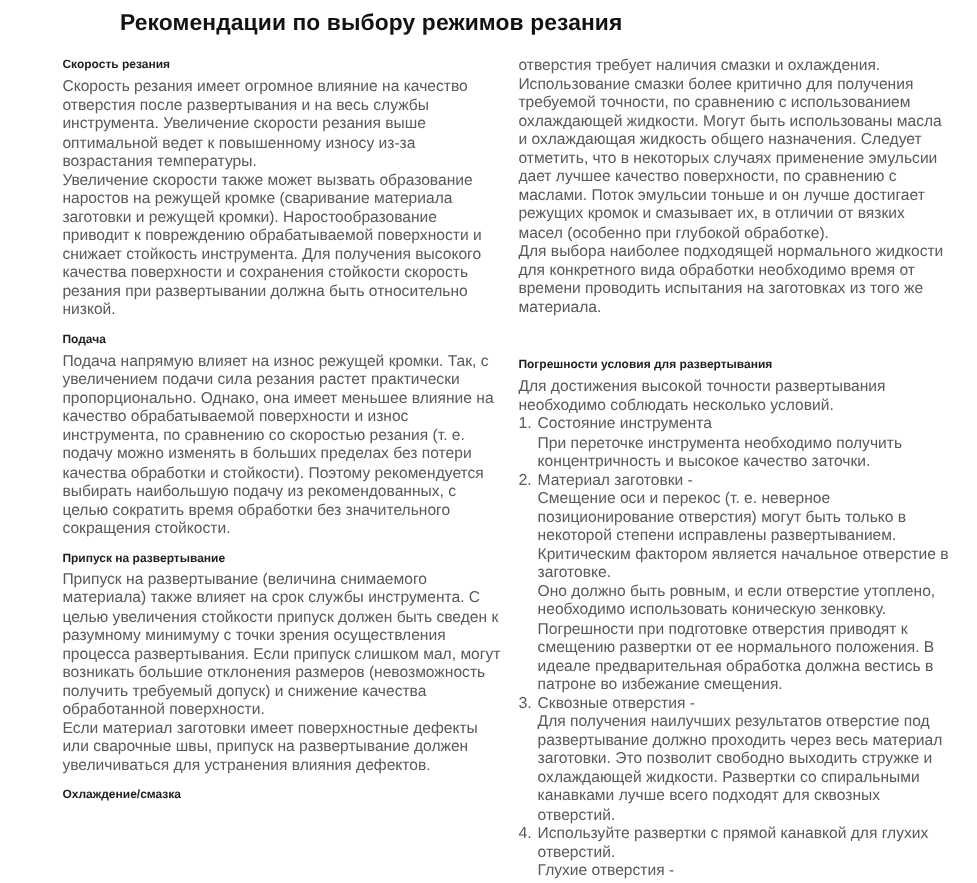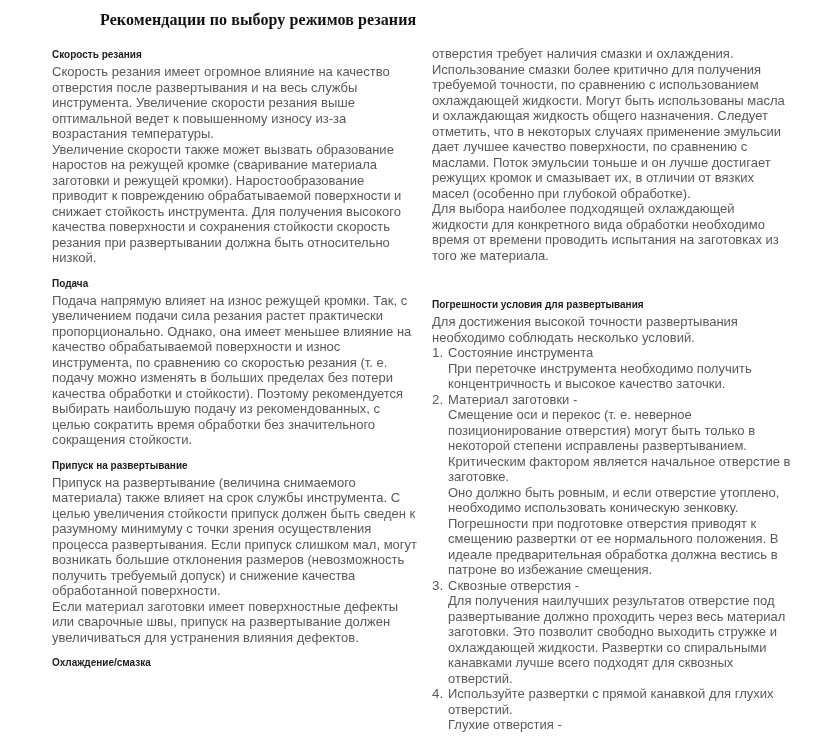--- a/index.html
+++ b/index.html
@@ -8,26 +8,25 @@
     width: 814px;
     height: 736px;
     background: #ffffff;
     font-family: "Liberation Sans", sans-serif;
     box-sizing: border-box;
     padding: 10px 20px 0 52px;
     overflow: hidden;
   }
   .doc-title {
     margin: 0 0 0 48px;
-    font-size: 16px;
+    font-size: 19px;
     line-height: 20px;
     font-weight: 700;
     color: #121212;
     letter-spacing: 0.1px;
-    font-family: Liberation Serif, serif;
   }
   .columns {
     display: flex;
     margin-top: 16px;
   }
   .col { box-sizing: border-box; }
   .col-left  { width: 368px; margin-right: 12px; }
   .col-right { width: 362px; }
   .sec-heading {
     margin: 9px 0 1px 0;
@@ -85,21 +84,21 @@
 
       <section>
         <h2 class="sec-heading">Охлаждение/смазка</h2>
       </section>
 
     </div>
 
     <div class="col col-right">
 
       <p class="body-p">отверстия требует наличия смазки и охлаждения. Использование смазки более критично для получения требуемой точности, по сравнению с использованием охлаждающей жидкости. Могут быть использованы масла и охлаждающая жидкость общего назначения. Следует отметить, что в некоторых случаях применение эмульсии дает лучшее качество поверхности, по сравнению с маслами. Поток эмульсии тоньше и он лучше достигает режущих кромок и смазывает их, в отличии от вязких масел (особенно при глубокой обработке).</p>
-      <p class="body-p">Для выбора наиболее подходящей охлаждающей жидкости для конкретного вида обработки необходимо время от времени проводить испытания на заготовках из того же материала.</p>
+      <p class="body-p">Для выбора наиболее подходящей нормального жидкости для конкретного вида обработки необходимо время от времени проводить испытания на заготовках из того же материала.</p>
 
       <section class="conditions">
         <h2 class="sec-heading">Погрешности условия для развертывания</h2>
         <p class="body-p">Для достижения высокой точности развертывания необходимо соблюдать несколько условий.</p>
 
         <div class="num-item">
           <span class="num-label">1.</span>
           <div class="num-body">
             <p class="body-p">Состояние инструмента</p>
             <p class="body-p">При переточке инструмента необходимо получить концентричность и высокое качество заточки.</p>

